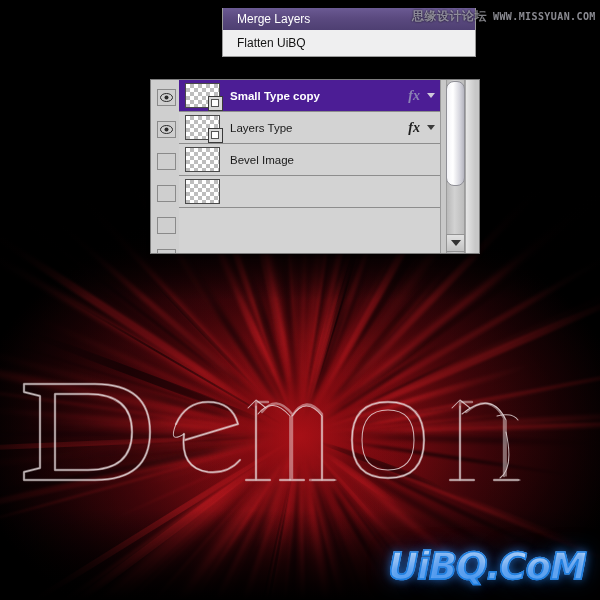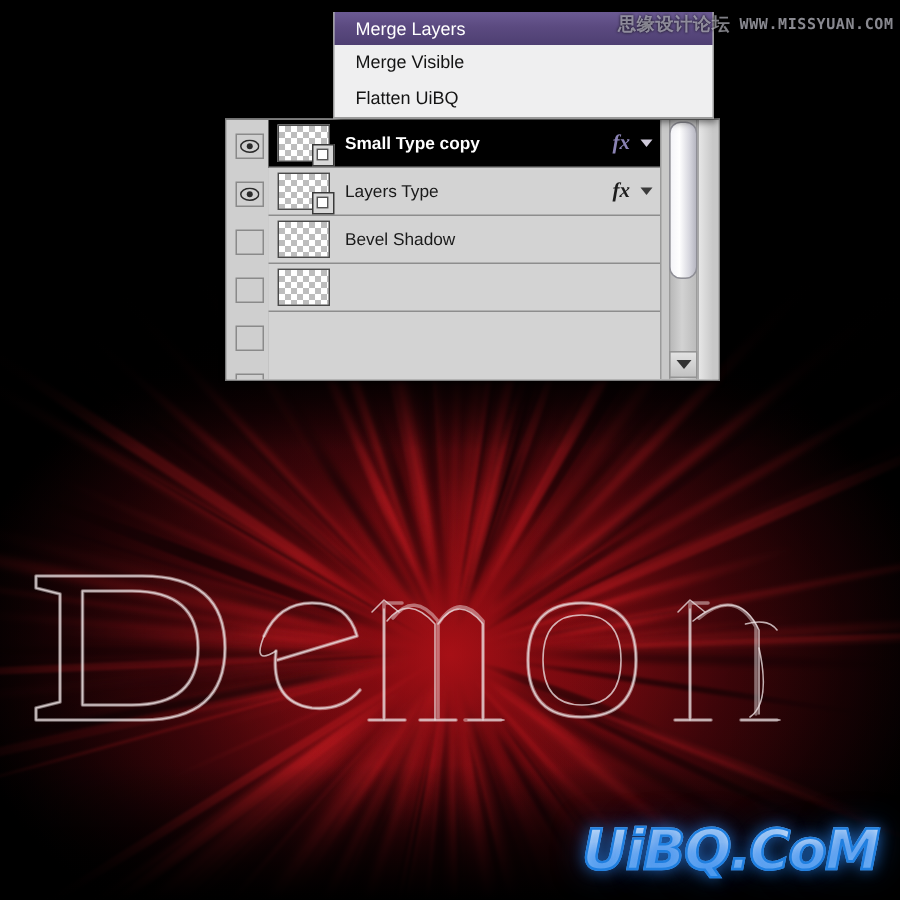--- a/index.html
+++ b/index.html
@@ -69,21 +69,21 @@
      background:#d6d6d6;border:1px solid #7d7d7d;box-shadow:0 1px 3px rgba(0,0,0,.6);
      overflow:hidden;z-index:20;}
   #panel .eyecol{position:absolute;left:0;top:0;width:28px;height:100%;
      background:#cfcfcf;border-right:1px solid #9a9a9a;}
   .rows{position:absolute;left:28px;top:0;right:38px;bottom:0;background:#d3d3d3;}
 
   .lrow{position:relative;height:32px;box-sizing:border-box;
      border-bottom:1px solid #8d8d8d;display:flex;align-items:center;
      background:#d3d3d3;}
   .lrow.sel{background:#3c3068;}
-  .lrow.sel2{background:#000000;}
+  .lrow.sel2{background:#4c1d95;}
   .lrow .thumb{width:33px;height:23px;margin-left:6px;border:1px solid #4a4a4a;
      position:relative;flex:none;
      background-image:
        linear-gradient(45deg,#bdbdbd 25%,transparent 25%,transparent 75%,#bdbdbd 75%),
        linear-gradient(45deg,#bdbdbd 25%,transparent 25%,transparent 75%,#bdbdbd 75%);
      background-size:8px 8px;background-position:0 0,4px 4px;background-color:#fff;}
   .badge{position:absolute;right:-4px;bottom:-4px;width:13px;height:13px;
      background:#d8d8d8;border:1px solid #3a3a3a;}
   .badge:after{content:"";position:absolute;left:2px;top:2px;width:6px;height:6px;
      background:#fff;border:1px solid #555;}
@@ -794,37 +794,36 @@
       <div class="lname">Layers Type</div>
       <div class="fxwrap">
         <span class="fxi">fx</span>
         <span class="chev"></span>
       </div>
     </div>
 
 
     <div class="lrow">
       <div class="thumb"></div>
-      <div class="lname">Bevel Shadow</div>
+      <div class="lname">Bevel Image</div>
     </div>
 
     <div class="lrow">
       <div class="thumb"></div>
     </div>
   </div>
 
   <div class="sbar">
     <div class="strack"></div>
     <div class="sthumb"></div>
     <div class="sdown">
         <i></i>
       </div>
     <div class="srail"></div>
   </div>
 </div>
 
 <div id="menu">
   <div class="mitem hi">Merge Layers</div>
-  <div class="mitem">Merge Visible</div>
   <div class="mspace"></div>
   <div class="mitem">Flatten UiBQ</div>
   <div class="mspace"></div>
 </div>
 
 </body></html>

